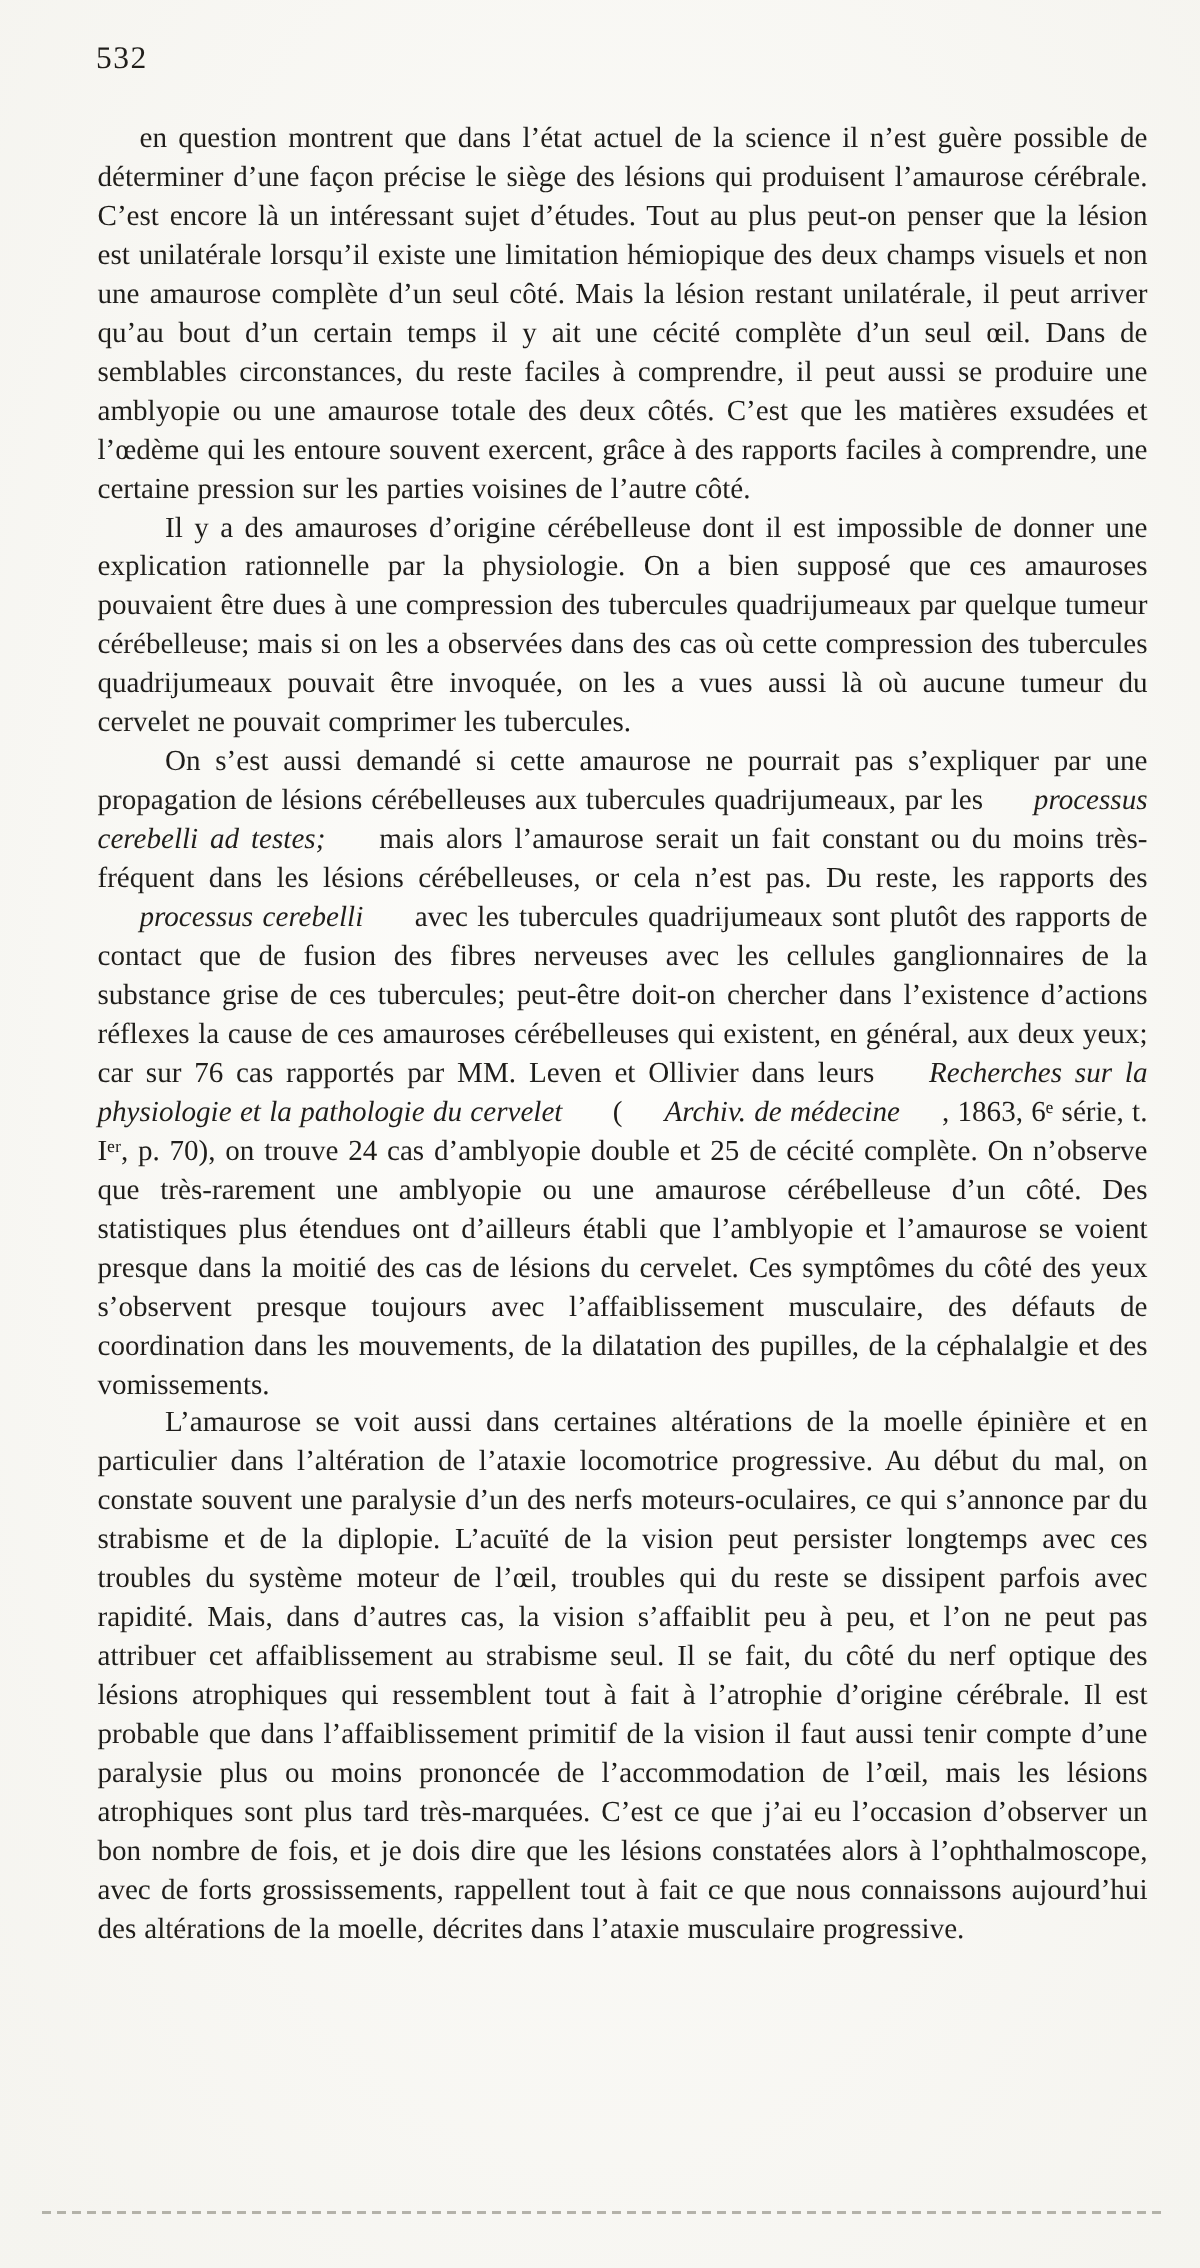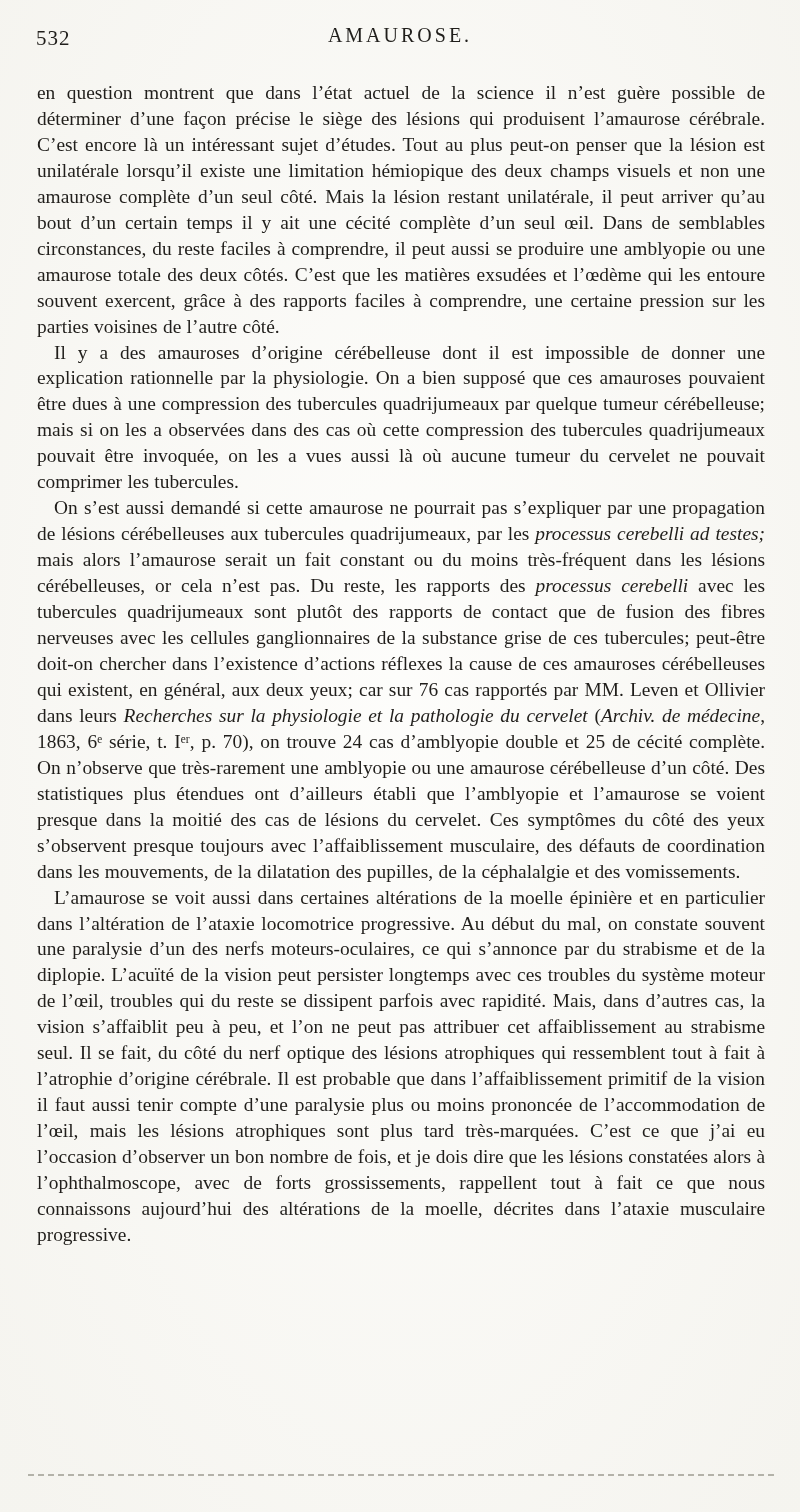--- a/index.html
+++ b/index.html
@@ -1,15 +1,15 @@
 <!DOCTYPE html>
 <html lang="fr"><head>
 <meta charset="utf-8">
 <style>
-  * { box-sizing: border-box; }
+  * { box-sizing: border-box; padding-left: 28px; }
   html, body {
     margin: 0; padding: 0;
   }
   body {
     width: 800px; height: 1512px;
     background: #fbfaf5;
     color: #201e1b;
     font-family: "Liberation Serif", "DejaVu Serif", serif;
     position: relative;
     overflow: hidden;
@@ -50,21 +50,20 @@
     opacity: 0.75;
   }
 </style>
 </head>
 <body>
 
 <div class="page">
 
   <header class="page-header">
     <span class="page-number">532</span>
-    <span class="running-title">AMAUROSE.</span>
   </header>
 
   <main class="text-block">
     <p class="para continued"><span>en question montrent que dans l’état actuel de la science il n’est guère possible de déterminer d’une façon précise le siège des lésions qui produisent l’amaurose cérébrale. C’est encore là un intéressant sujet d’études. Tout au plus peut-on penser que la lésion est unilatérale lorsqu’il existe une limitation hémiopique des deux champs visuels et non une amaurose complète d’un seul côté. Mais la lésion restant unilatérale, il peut arriver qu’au bout d’un certain temps il y ait une cécité complète d’un seul œil. Dans de semblables circonstances, du reste faciles à comprendre, il peut aussi se produire une amblyopie ou une amaurose totale des deux côtés. C’est que les matières exsudées et l’œdème qui les entoure souvent exercent, grâce à des rapports faciles à comprendre, une certaine pression sur les parties voisines de l’autre côté.</span></p>
     <p class="para"><span>Il y a des amauroses d’origine cérébelleuse dont il est impossible de donner une explication rationnelle par la physiologie. On a bien supposé que ces amauroses pouvaient être dues à une compression des tubercules quadrijumeaux par quelque tumeur cérébelleuse; mais si on les a observées dans des cas où cette compression des tubercules quadrijumeaux pouvait être invoquée, on les a vues aussi là où aucune tumeur du cervelet ne pouvait comprimer les tubercules.</span></p>
     <p class="para"><span>On s’est aussi demandé si cette amaurose ne pourrait pas s’expliquer par une propagation de lésions cérébelleuses aux tubercules quadrijumeaux, par les </span><i>processus cerebelli ad testes;</i><span> mais alors l’amaurose serait un fait constant ou du moins très-fréquent dans les lésions cérébelleuses, or cela n’est pas. Du reste, les rapports des </span><i>processus cerebelli</i><span> avec les tubercules quadrijumeaux sont plutôt des rapports de contact que de fusion des fibres nerveuses avec les cellules ganglionnaires de la substance grise de ces tubercules; peut-être doit-on chercher dans l’existence d’actions réflexes la cause de ces amauroses cérébelleuses qui existent, en général, aux deux yeux; car sur 76 cas rapportés par MM. Leven et Ollivier dans leurs </span><i>Recherches sur la physiologie et la pathologie du cervelet</i><span> (</span><i>Archiv. de médecine</i><span>, 1863, 6ᵉ série, t. Iᵉʳ, p. 70), on trouve 24 cas d’amblyopie double et 25 de cécité complète. On n’observe que très-rarement une amblyopie ou une amaurose cérébelleuse d’un côté. Des statistiques plus étendues ont d’ailleurs établi que l’amblyopie et l’amaurose se voient presque dans la moitié des cas de lésions du cervelet. Ces symptômes du côté des yeux s’observent presque toujours avec l’affaiblissement musculaire, des défauts de coordination dans les mouvements, de la dilatation des pupilles, de la céphalalgie et des vomissements.</span></p>
     <p class="para"><span>L’amaurose se voit aussi dans certaines altérations de la moelle épinière et en particulier dans l’altération de l’ataxie locomotrice progressive. Au début du mal, on constate souvent une paralysie d’un des nerfs moteurs-oculaires, ce qui s’annonce par du strabisme et de la diplopie. L’acuïté de la vision peut persister longtemps avec ces troubles du système moteur de l’œil, troubles qui du reste se dissipent parfois avec rapidité. Mais, dans d’autres cas, la vision s’affaiblit peu à peu, et l’on ne peut pas attribuer cet affaiblissement au strabisme seul. Il se fait, du côté du nerf optique des lésions atrophiques qui ressemblent tout à fait à l’atrophie d’origine cérébrale. Il est probable que dans l’affaiblissement primitif de la vision il faut aussi tenir compte d’une paralysie plus ou moins prononcée de l’accommodation de l’œil, mais les lésions atrophiques sont plus tard très-marquées. C’est ce que j’ai eu l’occasion d’observer un bon nombre de fois, et je dois dire que les lésions constatées alors à l’ophthalmoscope, avec de forts grossissements, rappellent tout à fait ce que nous connaissons aujourd’hui des altérations de la moelle, décrites dans l’ataxie musculaire progressive.</span></p>
   </main>
 
   <div class="scan-line"></div>

